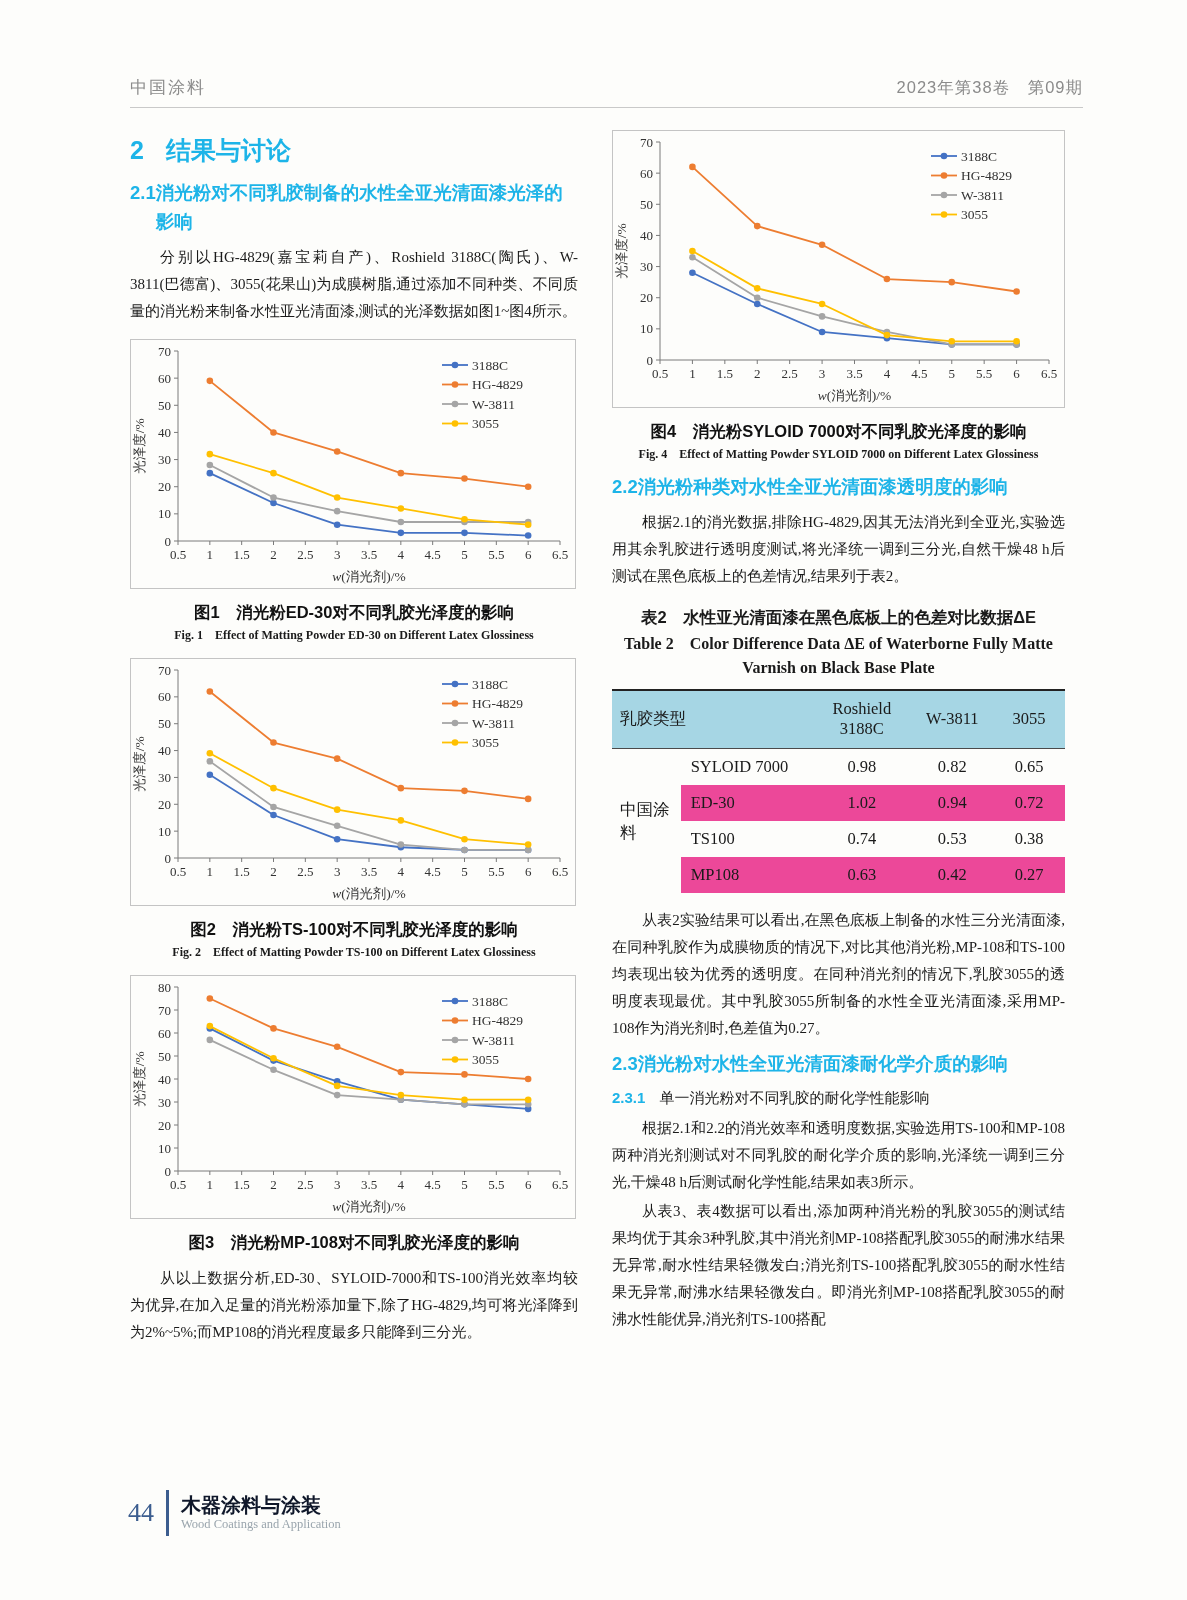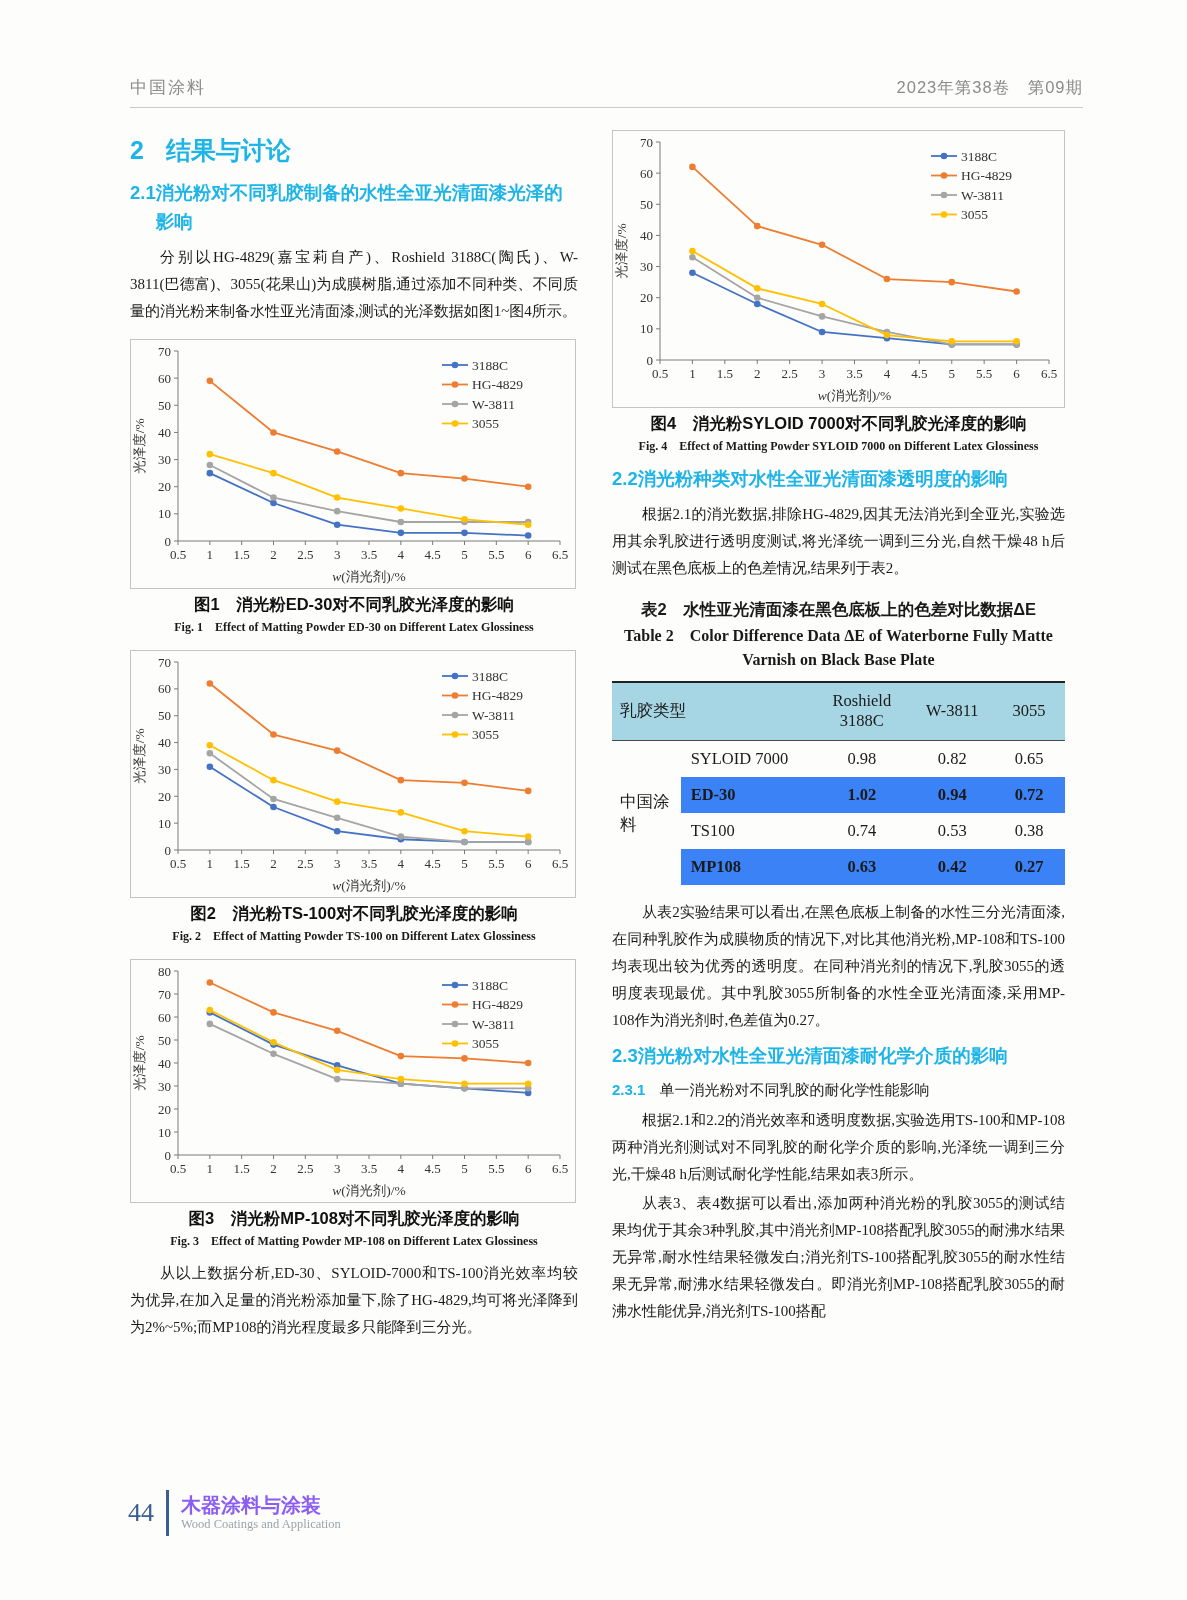--- a/index.html
+++ b/index.html
@@ -41,21 +41,21 @@
   
   p.body {
     font-size:15px; line-height:1.8; text-align:justify;
     margin:0 0 2px 0; text-indent:2em;
   }
   
   figure { margin:14px 0 10px; }
   figure svg { display:block; }
   .cap-cn {
     text-align:center; font-family:"Liberation Sans", sans-serif;
-    font-weight:bold; font-size:16.5px; color:#111; margin-top:4px; line-height:1.45;
+    font-weight:bold; font-size:16.5px; color:#111; margin-top:12px; line-height:1.45;
   }
   .cap-en {
     text-align:center; font-family:"Liberation Serif", serif;
     font-weight:bold; font-size:12px; line-height:1.4; margin-top:2px;
   }
   
   .tbl-title-cn {
     text-align:center; font-family:"Liberation Sans", sans-serif;
     font-weight:bold; font-size:16.5px; margin-top:16px; line-height:1.45;
   }
@@ -65,30 +65,30 @@
   }
   table.t2 { width:100%; border-collapse:collapse; font-size:16.5px; border-top:2px solid #222; }
   table.t2 th {
     background:#a6d6e4; font-weight:normal; padding:8px 4px;
     border-bottom:1px solid #4a4a4a; text-align:center; line-height:1.25;
   }
   table.t2 th.lead { text-align:left; padding-left:8px; }
   table.t2 td { padding:8px 4px; text-align:center; }
   table.t2 td.group  { text-align:left; padding-left:8px; width:78px; line-height:1.4; }
   table.t2 td.powder { text-align:left; padding-left:10px; width:148px; }
-  table.t2 tr.alt td.shade { background:#3b82f6;font-weight:bold; }
+  table.t2 tr.alt td.shade { background:#ec4899; }
   
   .page-footer {
     margin:0 0 64px 128px; display:flex; align-items:center; gap:12px; flex:none;
   }
   .page-num { color:#3c5d8f; font-size:26px; }
   .footer-bar { width:3px; height:46px; background:#3c5d8f; flex:none; }
   .footer-stack { display:flex; flex-direction:column; justify-content:center; }
   .footer-cn {
-    color:#8b5cf6; font-family:"Liberation Sans", sans-serif;
+    color:#0f172a; font-family:"Liberation Sans", sans-serif;
     font-weight:bold; font-size:20px; line-height:1.15;
   }
   .footer-en { color:#9aa5ad; font-size:12.5px; line-height:1.2; }
 </style>
 </head>
 <body>
 
 <div class="page">
 
   <div class="page-header">
@@ -391,21 +391,20 @@
             <circle cx="325" cy="65" r="3.3" fill="#A5A5A5"></circle>
             <text x="342" y="69.5" font-size="13.5" fill="#333" font-family="&quot;Liberation Serif&quot;, serif">W-3811</text>
             <line x1="312" y1="84.5" x2="338" y2="84.5" stroke="#FFC000" stroke-width="1.8"></line>
             <circle cx="325" cy="84.5" r="3.3" fill="#FFC000"></circle>
             <text x="342" y="89" font-size="13.5" fill="#333" font-family="&quot;Liberation Serif&quot;, serif">3055</text>
             <text x="14" y="104" text-anchor="middle" font-size="13.5" fill="#333" font-family="&quot;Liberation Serif&quot;, serif" transform="rotate(-90 14 104)">光泽度/%</text>
             <text x="239" y="236" text-anchor="middle" font-size="13.5" fill="#333" font-family="&quot;Liberation Serif&quot;, serif"><tspan font-style="italic">w</tspan><tspan>(消光剂)/%</tspan></text>
           </svg>
         <figcaption>
           <div class="cap-cn">图3　消光粉MP-108对不同乳胶光泽度的影响</div>
-          <div class="cap-en">Fig. 3　Effect of Matting Powder MP-108 on Different Latex Glossiness</div>
         </figcaption>
       </figure>
 
       <p class="body">从以上数据分析,ED-30、SYLOID-7000和TS-100消光效率均较为优异,在加入足量的消光粉添加量下,除了HG-4829,均可将光泽降到为2%~5%;而MP108的消光程度最多只能降到三分光。</p>
     </div>
 
     <div class="col-right">
 
       <figure style="margin-top:0;">
         <svg width="453" height="278" viewBox="0 0 453 278">

